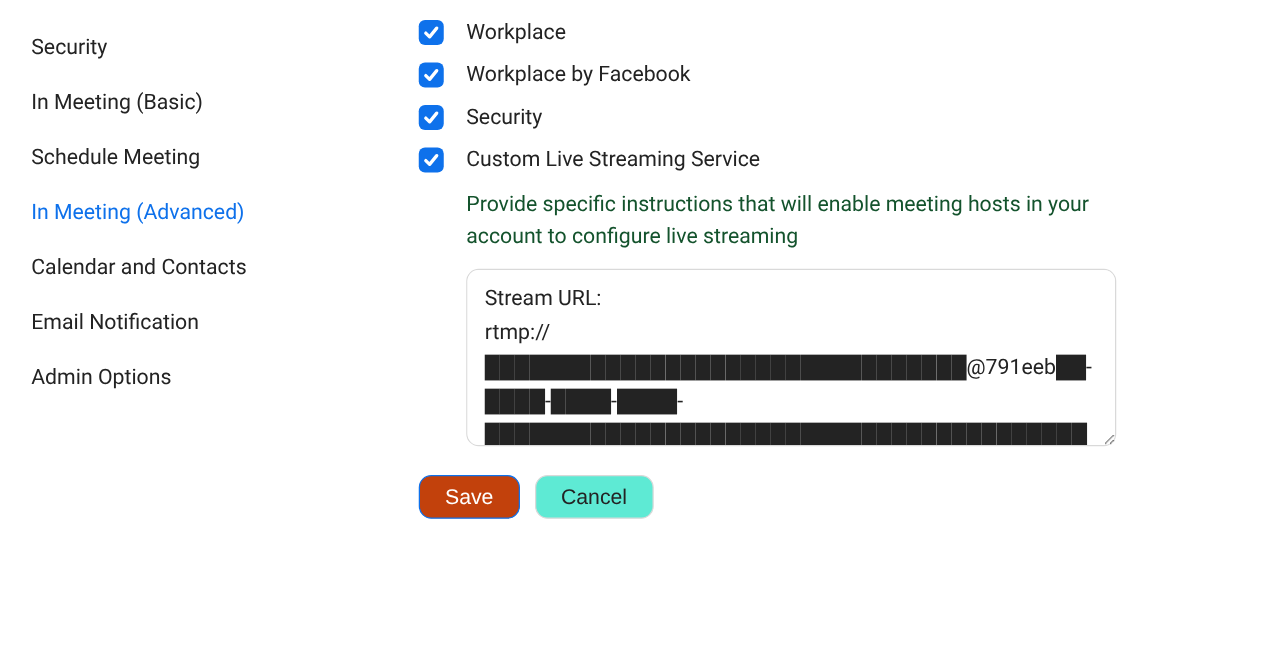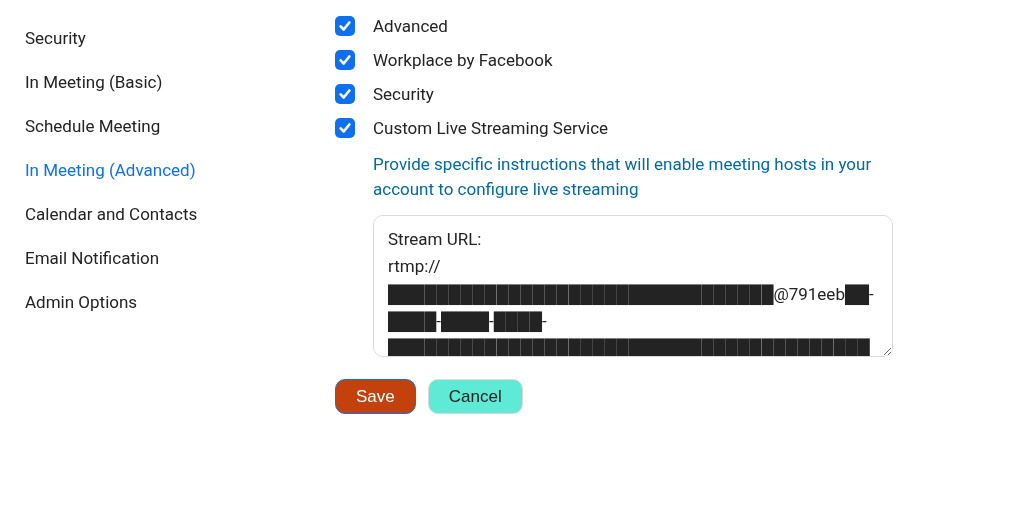--- a/index.html
+++ b/index.html
@@ -5,21 +5,21 @@
  html,body{margin:0;padding:0;font-family:-apple-system,BlinkMacSystemFont,"Segoe UI",Roboto,Helvetica,Arial,sans-serif;font-size:17px;color:#232323;background:#fff}
  .page{display:flex;width:1023px;height:523px;box-sizing:border-box;padding-top:16px}
  .sidebar{width:250px;flex:0 0 250px;padding-left:25px;box-sizing:border-box}
  .sidebar .navitem{padding:12px 0;cursor:pointer;font-size:17px;color:#232323}
  .sidebar .navitem.active{color:#0E71EB}
  .main{flex:1;padding-left:85px;padding-right:40px;box-sizing:border-box}
  .cbrow{display:flex;align-items:center;margin-bottom:14px}
  .cb{width:20px;height:20px;border-radius:5px;background:#0E71EB;display:inline-flex;align-items:center;justify-content:center;flex:0 0 20px;margin-right:18px}
  .cb svg{width:14px;height:14px;fill:none;stroke:#fff;stroke-width:3;stroke-linecap:round;stroke-linejoin:round}
  .cblabel{font-size:17px;color:#232323}
- .helper{color:#0369a1;font-size:17px;line-height:1.45;margin:10px 0 14px 38px;max-width:520px}
+ .helper{color:#14532d;font-size:17px;line-height:1.45;margin:10px 0 14px 38px;max-width:520px}
  .ta-wrap{margin-left:38px;max-width:520px}
  textarea{width:100%;height:142px;box-sizing:border-box;border:1px solid #d9d9d9;border-radius:10px;padding:10px 14px;font-family:inherit;font-size:17px;line-height:1.6;color:#232323;resize:both}
  .btnrow{display:flex;gap:12px;margin-top:18px}
  .btn{border-radius:10px;font-size:17px;padding:8px 20px;cursor:pointer;border:1px solid transparent;line-height:1}
  .btn-primary{background:#c2410c;color:#fff;border-color:#0E71EB}
  .btn-secondary{background:#5eead4;color:#232323;border:1px solid #d9d9d9}
 </style>
 </head>
 <body>
 
@@ -36,21 +36,21 @@
  </nav>
 
  <main class="main">
 
   <div class="cbrow">
    <span class="cb">
           <svg viewBox="0 0 16 16">
             <polyline points="3,8.5 6.5,12 13,4"></polyline>
           </svg>
         </span>
-   <span class="cblabel">Advanced</span>
+   <span class="cblabel">Workplace</span>
   </div>
 
   <div class="cbrow">
    <span class="cb">
           <svg viewBox="0 0 16 16">
             <polyline points="3,8.5 6.5,12 13,4"></polyline>
           </svg>
         </span>
    <span class="cblabel">Workplace by Facebook</span>
   </div>

